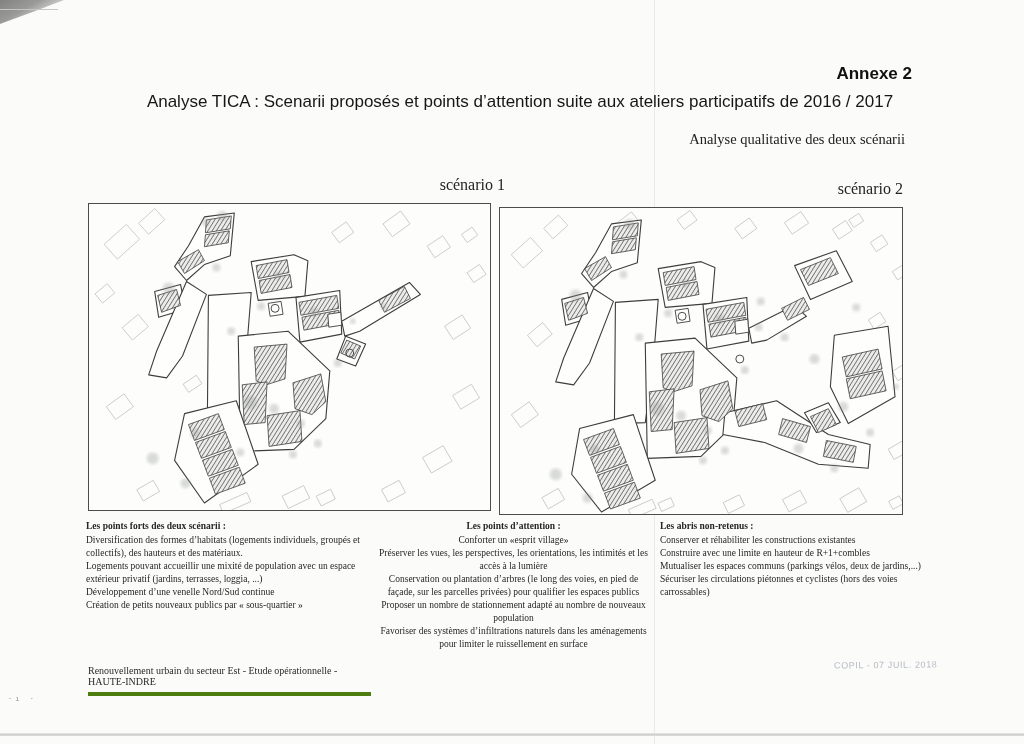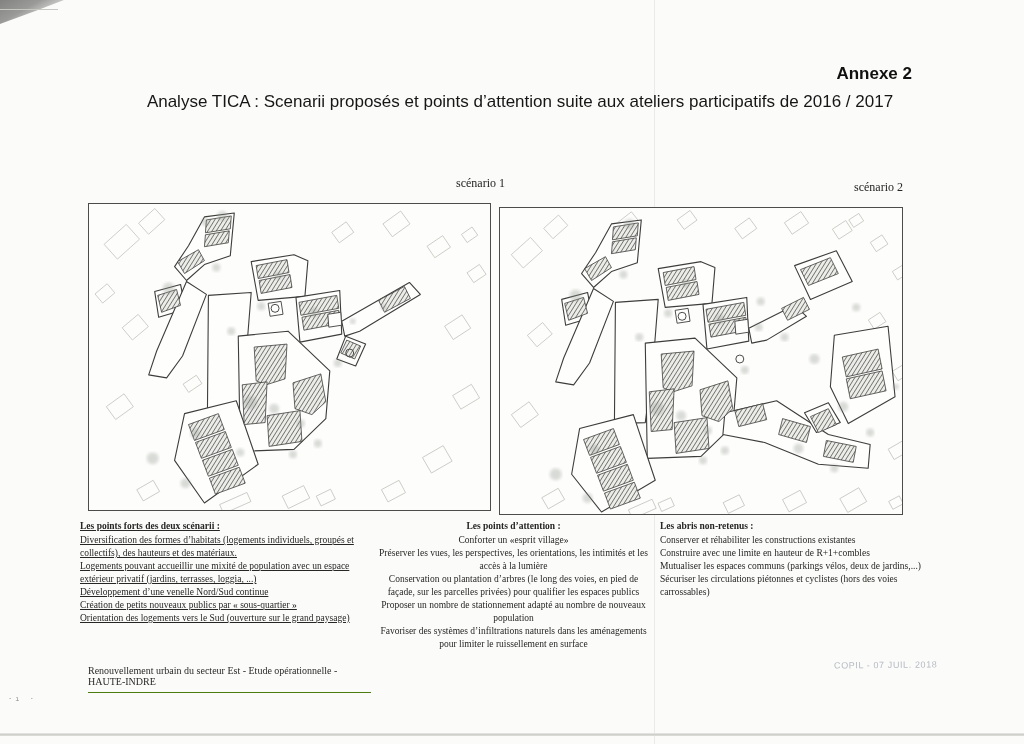--- a/index.html
+++ b/index.html
@@ -14,44 +14,44 @@
     background:linear-gradient(to bottom,#ececea,#c9c9c6 60%,#e4e4e2);}
   .fold-line{position:absolute;top:0;bottom:0;left:654px;width:1px;background:rgba(175,175,170,0.22);}
   .specks{position:absolute;left:8px;top:695px;font-size:7px;color:#8f8f8d;letter-spacing:3px;
     font-family:"DejaVu Sans Mono",monospace;}
   
   .annexe{position:absolute;top:64px;right:112px;font-family:"Liberation Sans",sans-serif;
     font-weight:bold;font-size:17px;color:#111;}
   .title{position:absolute;top:84px;left:56px;width:912px;margin:8px;text-align:center;
     font-family:"Liberation Sans",sans-serif;font-weight:normal;font-size:17px;color:#161616;}
   .subtitle{position:absolute;top:131px;right:119px;font-size:14.5px;color:#20201e;}
-  .plabel{position:absolute;font-size:12px;color:#242422;}
+  .plabel{position:absolute;font-size:16px;color:#242422;}
   .plabel1{top:176px;right:519px;}
   .plabel2{top:180px;right:121px;}
   
   .panel{position:absolute;border:1.5px solid #4c4c4a;background:#fdfdfb;box-sizing:border-box;}
   .panel1{left:88px;top:203px;width:403px;height:308px;}
   .panel2{left:499px;top:207px;width:404px;height:308px;}
   .panel svg{display:block;width:100%;height:100%;}
   .map-bg{fill:none;stroke:#c6c6c2;stroke-width:0.8;}
   .map-block{fill:#fefefc;stroke:#3d3d3b;stroke-width:1.1;stroke-linejoin:round;}
   .map-bld{fill:url(#hatchP);stroke:#3f3f3d;stroke-width:0.8;stroke-linejoin:round;}
   .map-small{stroke-width:0.9;}
   .map-mark{fill:none;stroke:#4a4a48;stroke-width:1;}
   .map-tree{fill:#8d948c;opacity:0.32;filter:url(#treeBlur);}
   
   .col{position:absolute;top:520px;font-size:9.5px;line-height:13px;color:#262624;}
-  .col1{left:80px;width:277px;text-decoration:underline;}
+  .col1{left:86px;width:277px;}
   .col2{left:375px;width:277px;text-align:center;}
   .col3{left:660px;width:278px;}
   .col-h{font-weight:bold;margin-bottom:1px;}
   .col-item{margin:0;}
   
   .footer{position:absolute;left:88px;top:665px;font-size:10px;color:#2a2a28;
-    padding-bottom:5px;border-bottom:1px solid #4d7c0f;width:283px;}
+    padding-bottom:5px;border-bottom:4px solid #4d7c0f;width:283px;}
   .stamp{position:absolute;left:834px;top:660px;font-family:"Liberation Sans",sans-serif;
     font-size:9px;letter-spacing:0.6px;color:#b5bac3;transform:rotate(-0.6deg);}
   .defs-svg{position:absolute;width:0;height:0;}
 </style>
 </head>
 <body>
 
 <svg class="defs-svg" aria-hidden="true">
   <defs>
     <pattern id="hatchP" width="3.6" height="3.6" patternUnits="userSpaceOnUse" patternTransform="rotate(32)">
@@ -67,20 +67,21 @@
 <div class="page">
 
   <div class="corner-shade"></div>
   <div class="top-edge-line"></div>
   <div class="fold-line"></div>
   <div class="bottom-line"></div>
   <div class="specks">·ı ·</div>
 
   <div class="annexe">Annexe 2</div>
   <h1 class="title">Analyse TICA : Scenarii proposés et points d’attention suite aux ateliers participatifs de 2016 / 2017</h1>
+  <div class="subtitle">Analyse qualitative des deux scénarii</div>
 
   <div class="plabel plabel1">scénario 1</div>
   <div class="plabel plabel2">scénario 2</div>
 
   <div class="panel panel1">
     <svg preserveAspectRatio="none" viewBox="0 0 403 308">
         <rect x="18" y="28" width="30" height="20" transform="rotate(-42 33 38)" class="map-bg"></rect>
         <rect x="52" y="10" width="22" height="15" transform="rotate(-42 63 17.5)" class="map-bg"></rect>
         <rect x="246" y="22" width="18" height="13" transform="rotate(-36 255 28.5)" class="map-bg"></rect>
         <rect x="298" y="12" width="22" height="16" transform="rotate(-36 309 20)" class="map-bg"></rect>
@@ -248,21 +249,20 @@
       </svg>
   </div>
 
   <div class="col col1">
     <div class="col-h">Les points forts des deux scénarii :</div>
     <div>
         <div class="col-item">Diversification des formes d’habitats (logements individuels, groupés et collectifs), des hauteurs et des matériaux.</div>
         <div class="col-item">Logements pouvant accueillir une mixité de population avec un espace extérieur privatif (jardins, terrasses, loggia, ...)</div>
         <div class="col-item">Développement d’une venelle Nord/Sud continue</div>
         <div class="col-item">Création de petits nouveaux publics par « sous-quartier »</div>
-        <div class="col-item">Orientation des logements vers le Sud (ouverture sur le grand paysage)</div>
       </div>
   </div>
   <div class="col col2">
     <div class="col-h">Les points d’attention :</div>
     <div>
         <div class="col-item">Conforter un «esprit village»</div>
         <div class="col-item">Préserver les vues, les perspectives, les orientations, les intimités et les accès à la lumière</div>
         <div class="col-item">Conservation ou plantation d’arbres (le long des voies, en pied de façade, sur les parcelles privées) pour qualifier les espaces publics</div>
         <div class="col-item">Proposer un nombre de stationnement adapté au nombre de nouveaux population</div>
         <div class="col-item">Favoriser des systèmes d’infiltrations naturels dans les aménagements pour limiter le ruissellement en surface</div>

